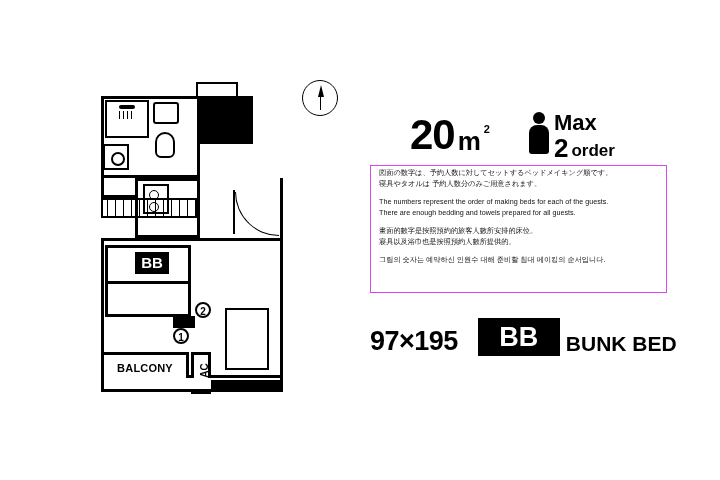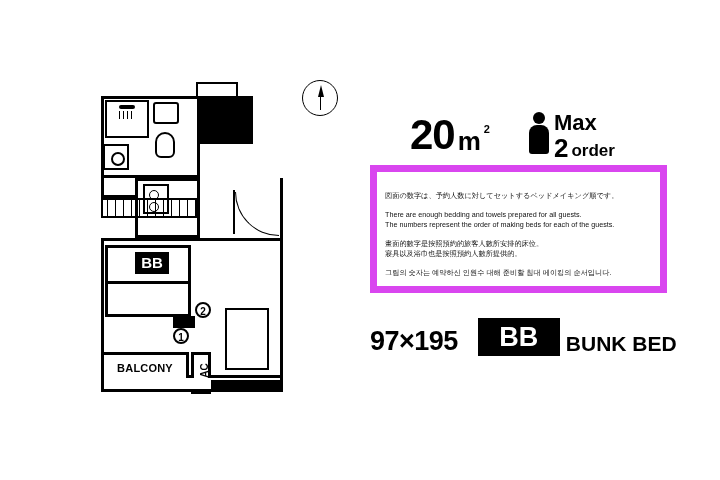--- a/index.html
+++ b/index.html
@@ -393,23 +393,23 @@
     line-height: 19px;
     margin-left: 3px;
   }
 
   
   .note {
     position: absolute;
     left: 370px; top: 165px;
     width: 297px;
     height: 128px;
-    border: 7px solid #d946ef;
-    box-sizing: border-box;
-    padding: 19px 8px;
+    border: 1px solid #d946ef;
+    box-sizing: border-box;
+    padding: 2px 8px;
     background: #fff;
   }
   .note p {
     margin: 0;
     font-size: 7.2px;
     line-height: 10.5px;
     color: #111;
   }
   .note .gap { height: 8px; }
 
@@ -527,23 +527,24 @@
     <div class="body"></div>
   </div>
   <div class="max-word">Max</div>
   <div class="people-row">
     <span class="people-num">2</span>
     <span class="people-word">order</span>
   </div>
 
   <div class="note">
     <p>図面の数字は、予約人数に対してセットするベッドメイキング順です。</p>
+    <p>寝具やタオルは 予約人数分のみご用意されます。</p>
     <div class="gap"></div>
+    <p>The numbers represent the order of making beds for each of the guests.</p>
     <p>There are enough bedding and towels prepared for all guests.</p>
-    <p>The numbers represent the order of making beds for each of the guests.</p>
     <div class="gap"></div>
     <p>畫面的數字是按照預約的旅客人數所安排的床位。</p>
     <p>寢具以及浴巾也是按照預約人數所提供的。</p>
     <div class="gap"></div>
     <p>그림의 숫자는 예약하신 인원수 대해 준비할 침대 메이킹의 순서입니다.</p>
   </div>
 
   <div class="size-row">
     <span class="size-text">97×195</span>
     <span class="bb-big">BB</span>

